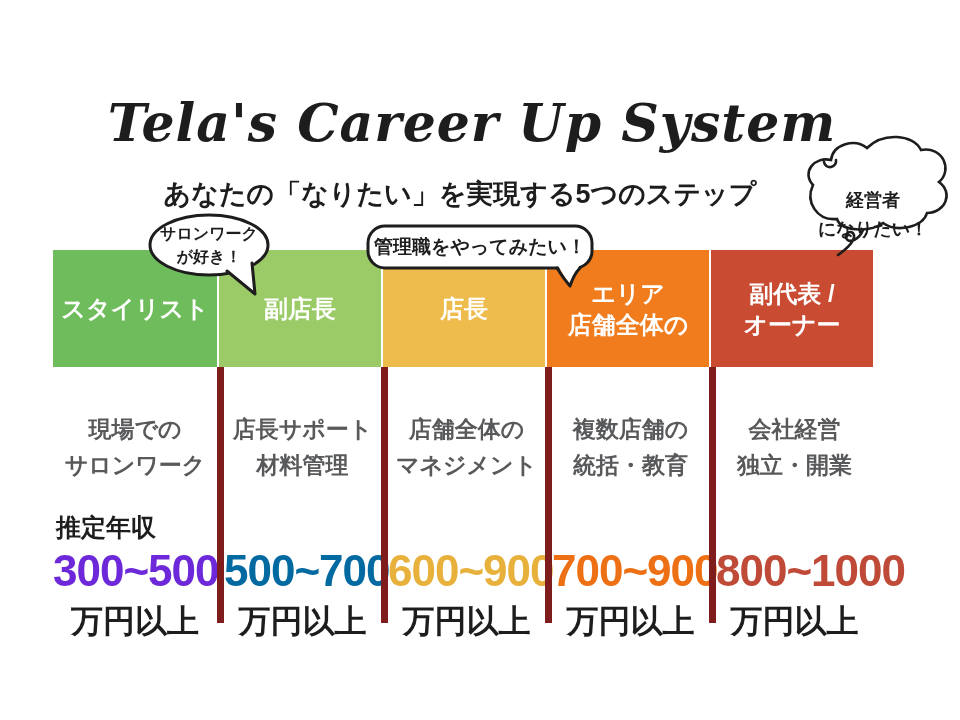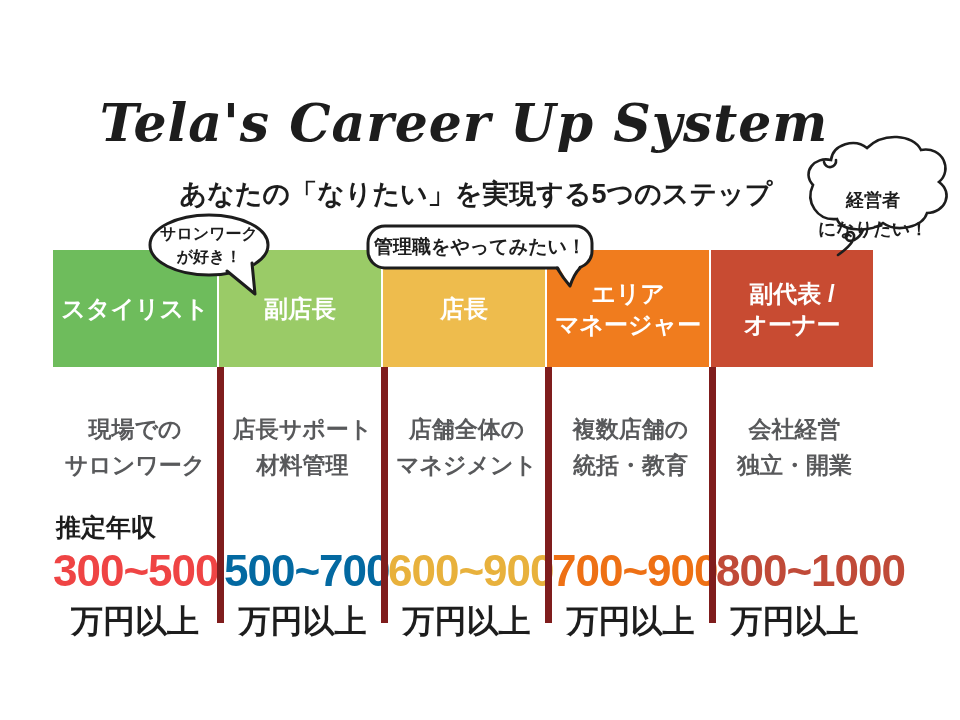--- a/index.html
+++ b/index.html
@@ -3,26 +3,26 @@
 <meta charset="utf-8">
 <style>
   * { margin:0; padding:0; box-sizing:border-box; }
   html,body { background:#fff; }
   .stage {
     position:relative; width:960px; height:720px; background:#ffffff;
     font-family:"Liberation Sans","DejaVu Sans",sans-serif; overflow:hidden;
     color:#1d1d1d;
   }
   .title {
-    position:absolute; top:92px; left:0; width:928px; text-align:center;
+    position:absolute; top:92px; left:8px; width:928px; text-align:center;
     font-family:"DejaVu Serif",serif; font-style:italic; font-weight:bold;
     font-size:52px; letter-spacing:1px; color:#1d1d1d;
   }
   .subtitle {
-    position:absolute; top:176px; left:16px; width:920px; text-align:center;
+    position:absolute; top:176px; left:0; width:920px; text-align:center;
     font-weight:bold; font-size:27px; color:#1d1d1d;
   }
   .table { position:absolute; left:53px; top:250px; width:820px; display:flex; }
   .col { flex:1 1 0; min-width:0; }
   .col-header {
     height:117px; display:flex; align-items:center; justify-content:center;
     text-align:center; color:#ffffff; font-weight:bold; font-size:24px;
     line-height:31px; white-space:pre-line;
   }
   .col + .col .col-header { border-left:2px solid #ffffff; }
@@ -62,21 +62,21 @@
   <div class="title">Tela's Career Up System</div>
   <div class="subtitle">あなたの「なりたい」を実現する5つのステップ</div>
 
   <div class="table">
 
     <div class="col">
       <div class="col-header" style="background-color: rgb(110, 188, 92);">スタイリスト</div>
       <div class="col-body">
         <div class="col-desc">現場での
 サロンワーク</div>
-        <div class="col-income" style="color: #ef4444; text-align: right;">300~500</div>
+        <div class="col-income" style="color: #6d28d9; text-align: right;">300~500</div>
         <div class="col-suffix">万円以上</div>
       </div>
     </div>
 
     <div class="col">
       <div class="col-header" style="background-color: rgb(154, 203, 103);">副店長</div>
       <div class="col-body">
         <div class="col-desc">店長サポート
 材料管理</div>
         <div class="col-income" style="color: #0369a1;">500~700</div>
@@ -89,21 +89,21 @@
       <div class="col-body">
         <div class="col-desc">店舗全体の
 マネジメント</div>
         <div class="col-income" style="color: rgb(232, 177, 60);">600~900</div>
         <div class="col-suffix">万円以上</div>
       </div>
     </div>
 
     <div class="col">
       <div class="col-header" style="background-color: rgb(240, 124, 30);">エリア
-マネージャー</div>
+店舗全体の</div>
       <div class="col-body">
         <div class="col-desc">複数店舗の
 統括・教育</div>
         <div class="col-income" style="color: rgb(238, 112, 20); text-align: right;">700~900</div>
         <div class="col-suffix">万円以上</div>
       </div>
     </div>
 
     <div class="col">
       <div class="col-header" style="background-color: rgb(200, 75, 50);">副代表 /

